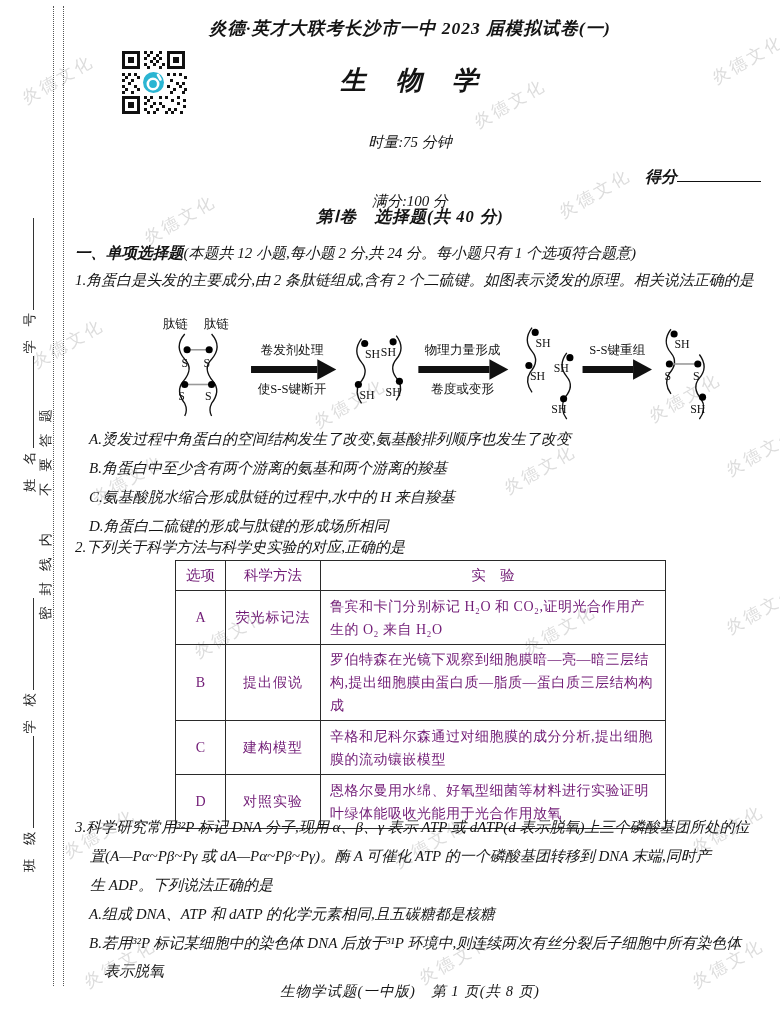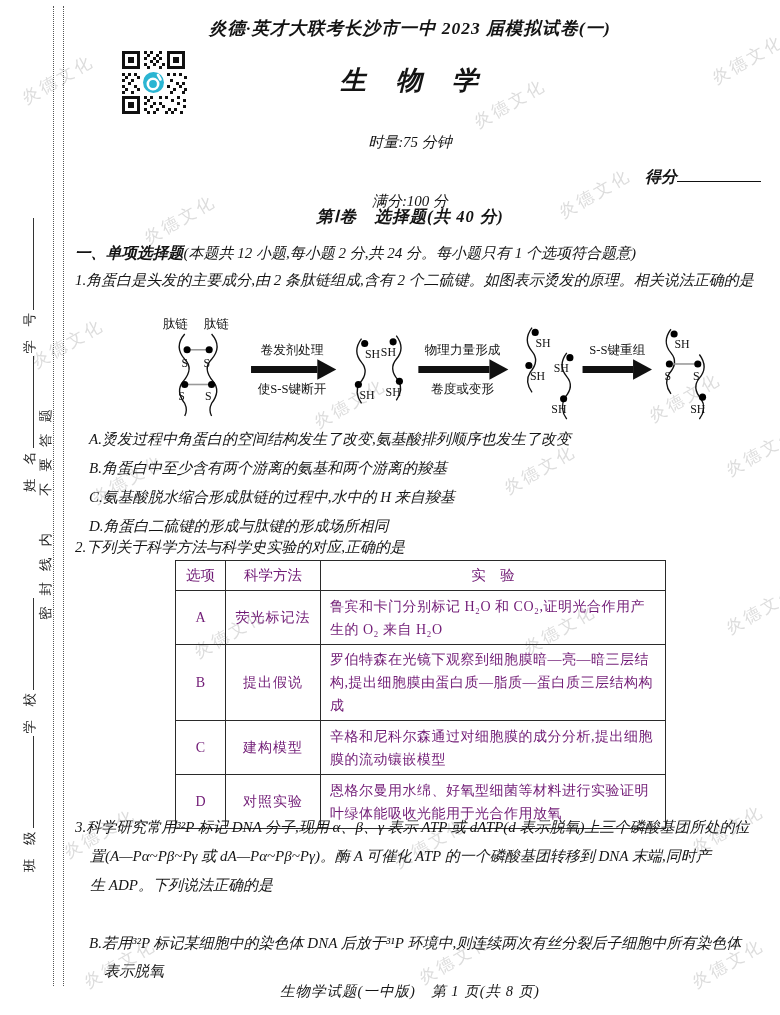--- a/index.html
+++ b/index.html
@@ -237,18 +237,19 @@
       <td class="c-opt">D</td>
       <td class="c-method">对照实验</td>
       <td class="c-exp">恩格尔曼用水绵、好氧型细菌等材料进行实验证明叶绿体能吸收光能用于光合作用放氧</td>
     </tr>
   </tbody>
     </table>
 
   <div class="abs content line q" style="top:818px">3.科学研究常用³²P 标记 DNA 分子,现用 α、β、γ 表示 ATP 或 dATP(d 表示脱氧)上三个磷酸基团所处的位</div>
   <div class="abs content line indent1" style="top:847px">置(A—Pα~Pβ~Pγ 或 dA—Pα~Pβ~Pγ)。酶 A 可催化 ATP 的一个磷酸基团转移到 DNA 末端,同时产</div>
   <div class="abs content line indent1" style="top:876px">生 ADP。下列说法正确的是</div>
+  <div class="abs content line opt" style="top:905px">A.组成 DNA、ATP 和 dATP 的化学元素相同,且五碳糖都是核糖</div>
   <div class="abs content line opt" style="top:934px">B.若用³²P 标记某细胞中的染色体 DNA 后放于³¹P 环境中,则连续两次有丝分裂后子细胞中所有染色体</div>
   <div class="abs content line indent2" style="top:962px">表示脱氧</div>
 
   <div class="abs content line center-row footer">生物学试题(一中版)　第 1 页(共 8 页)</div>
 
 </div>
 
 </body></html>

